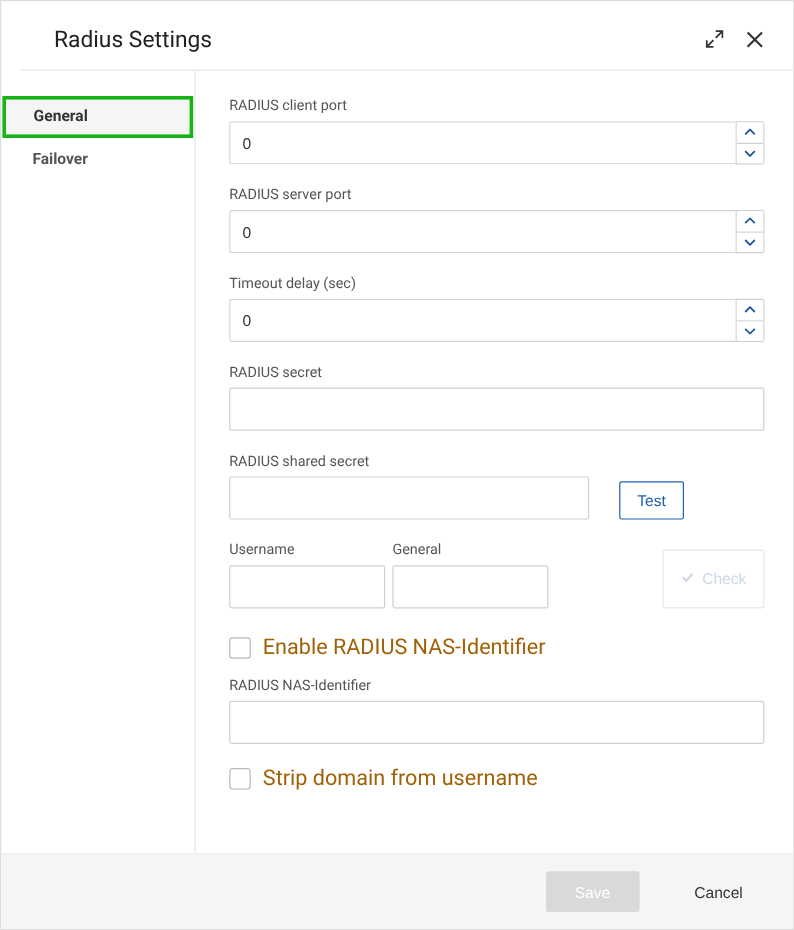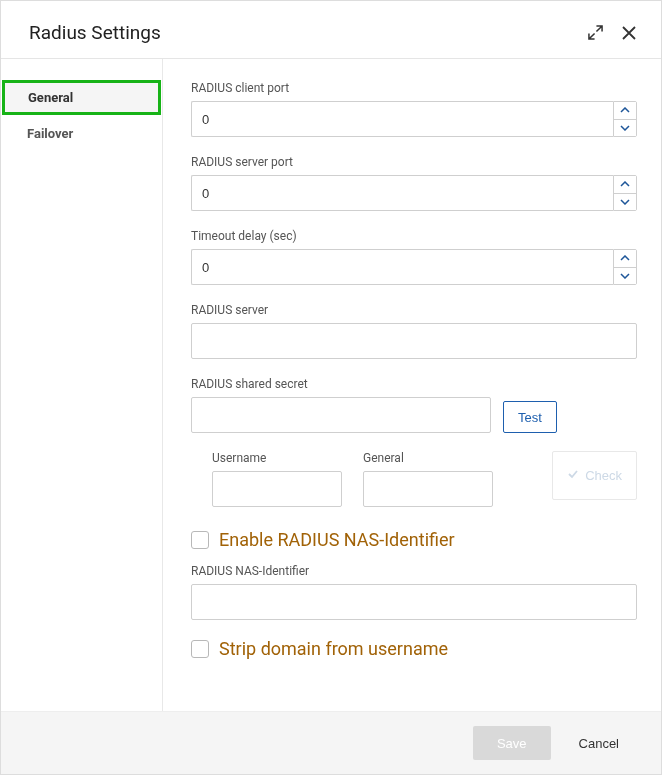--- a/index.html
+++ b/index.html
@@ -18,20 +18,21 @@
       display: flex;
       flex-direction: column;
       position: relative;
     }
     .dialog-header {
       display: flex;
       align-items: center;
       justify-content: space-between;
       padding: 20px 24px 14px 28px;
       border-bottom: 1px solid #e5e5e5;
+      margin-left: 16px;
     }
     .dialog-title {
       font-size: 19px;
       font-weight: 400;
       color: #222;
     }
     .header-actions {
       display: flex;
       gap: 18px;
       align-items: center;
@@ -133,39 +134,39 @@
       padding: 0 14px;
       border: 1px solid #1e5fae;
       color: #1e5fae;
       background: #fff;
       font-size: 13px;
       border-radius: 2px;
       cursor: pointer;
       display: inline-flex;
       align-items: center;
       gap: 6px;
+      margin-left: 13px;
     }
     .btn-ghost-disabled {
       height: 49px;
       padding: 0 14px;
       border: 1px solid #e8e8e8;
       color: #cdd9e6;
       background: #fff;
       font-size: 13px;
       border-radius: 2px;
       display: inline-flex;
       align-items: center;
       gap: 6px;
       cursor: default;
     }
     .row-userpass {
       display: flex;
-      gap: 21px;
-      align-items: flex-start;
-      margin-left: 21px;
+      gap: 6px;
+      align-items: flex-end;
     }
     .field-sm { flex: 0 0 130px; margin-bottom: 0; }
     .check-row {
       display: flex;
       align-items: center;
       gap: 10px;
       margin-bottom: 14px;
       margin-top: 6px;
     }
     .checkbox {
@@ -180,21 +181,21 @@
     .check-label {
       font-size: 18px;
       color: #a16207;
     }
     .dialog-footer {
       background: #f5f5f5;
       border-top: 1px solid #eee;
       padding: 14px 24px;
       display: flex;
       justify-content: flex-end;
-      gap: 10px;
+      gap: 28px;
     }
     .btn-primary-disabled {
       height: 34px;
       padding: 0 24px;
       background: #d9d9d9;
       color: #fff;
       border: none;
       border-radius: 2px;
       font-size: 13px;
       cursor: default;
@@ -289,21 +290,21 @@
             <div class="spin-btn">
               <svg width="10" height="6" viewBox="0 0 10 6" fill="none" stroke="currentColor" stroke-width="1.5">
                   <path d="M1 1 L5 5 L9 1"></path>
                 </svg>
             </div>
           </div>
         </div>
       </div>
 
       <div class="field">
-        <label class="field-label">RADIUS server</label>
+        <label class="field-label">RADIUS secret</label>
         <input class="text-input" value="" style="">
       </div>
 
       <div class="field">
         <label class="field-label">RADIUS shared secret</label>
         <div class="row-secret">
           <input class="text-input" style="max-width: 300px;" value="">
           <button class="btn-outline">Test</button>
         </div>
       </div>

